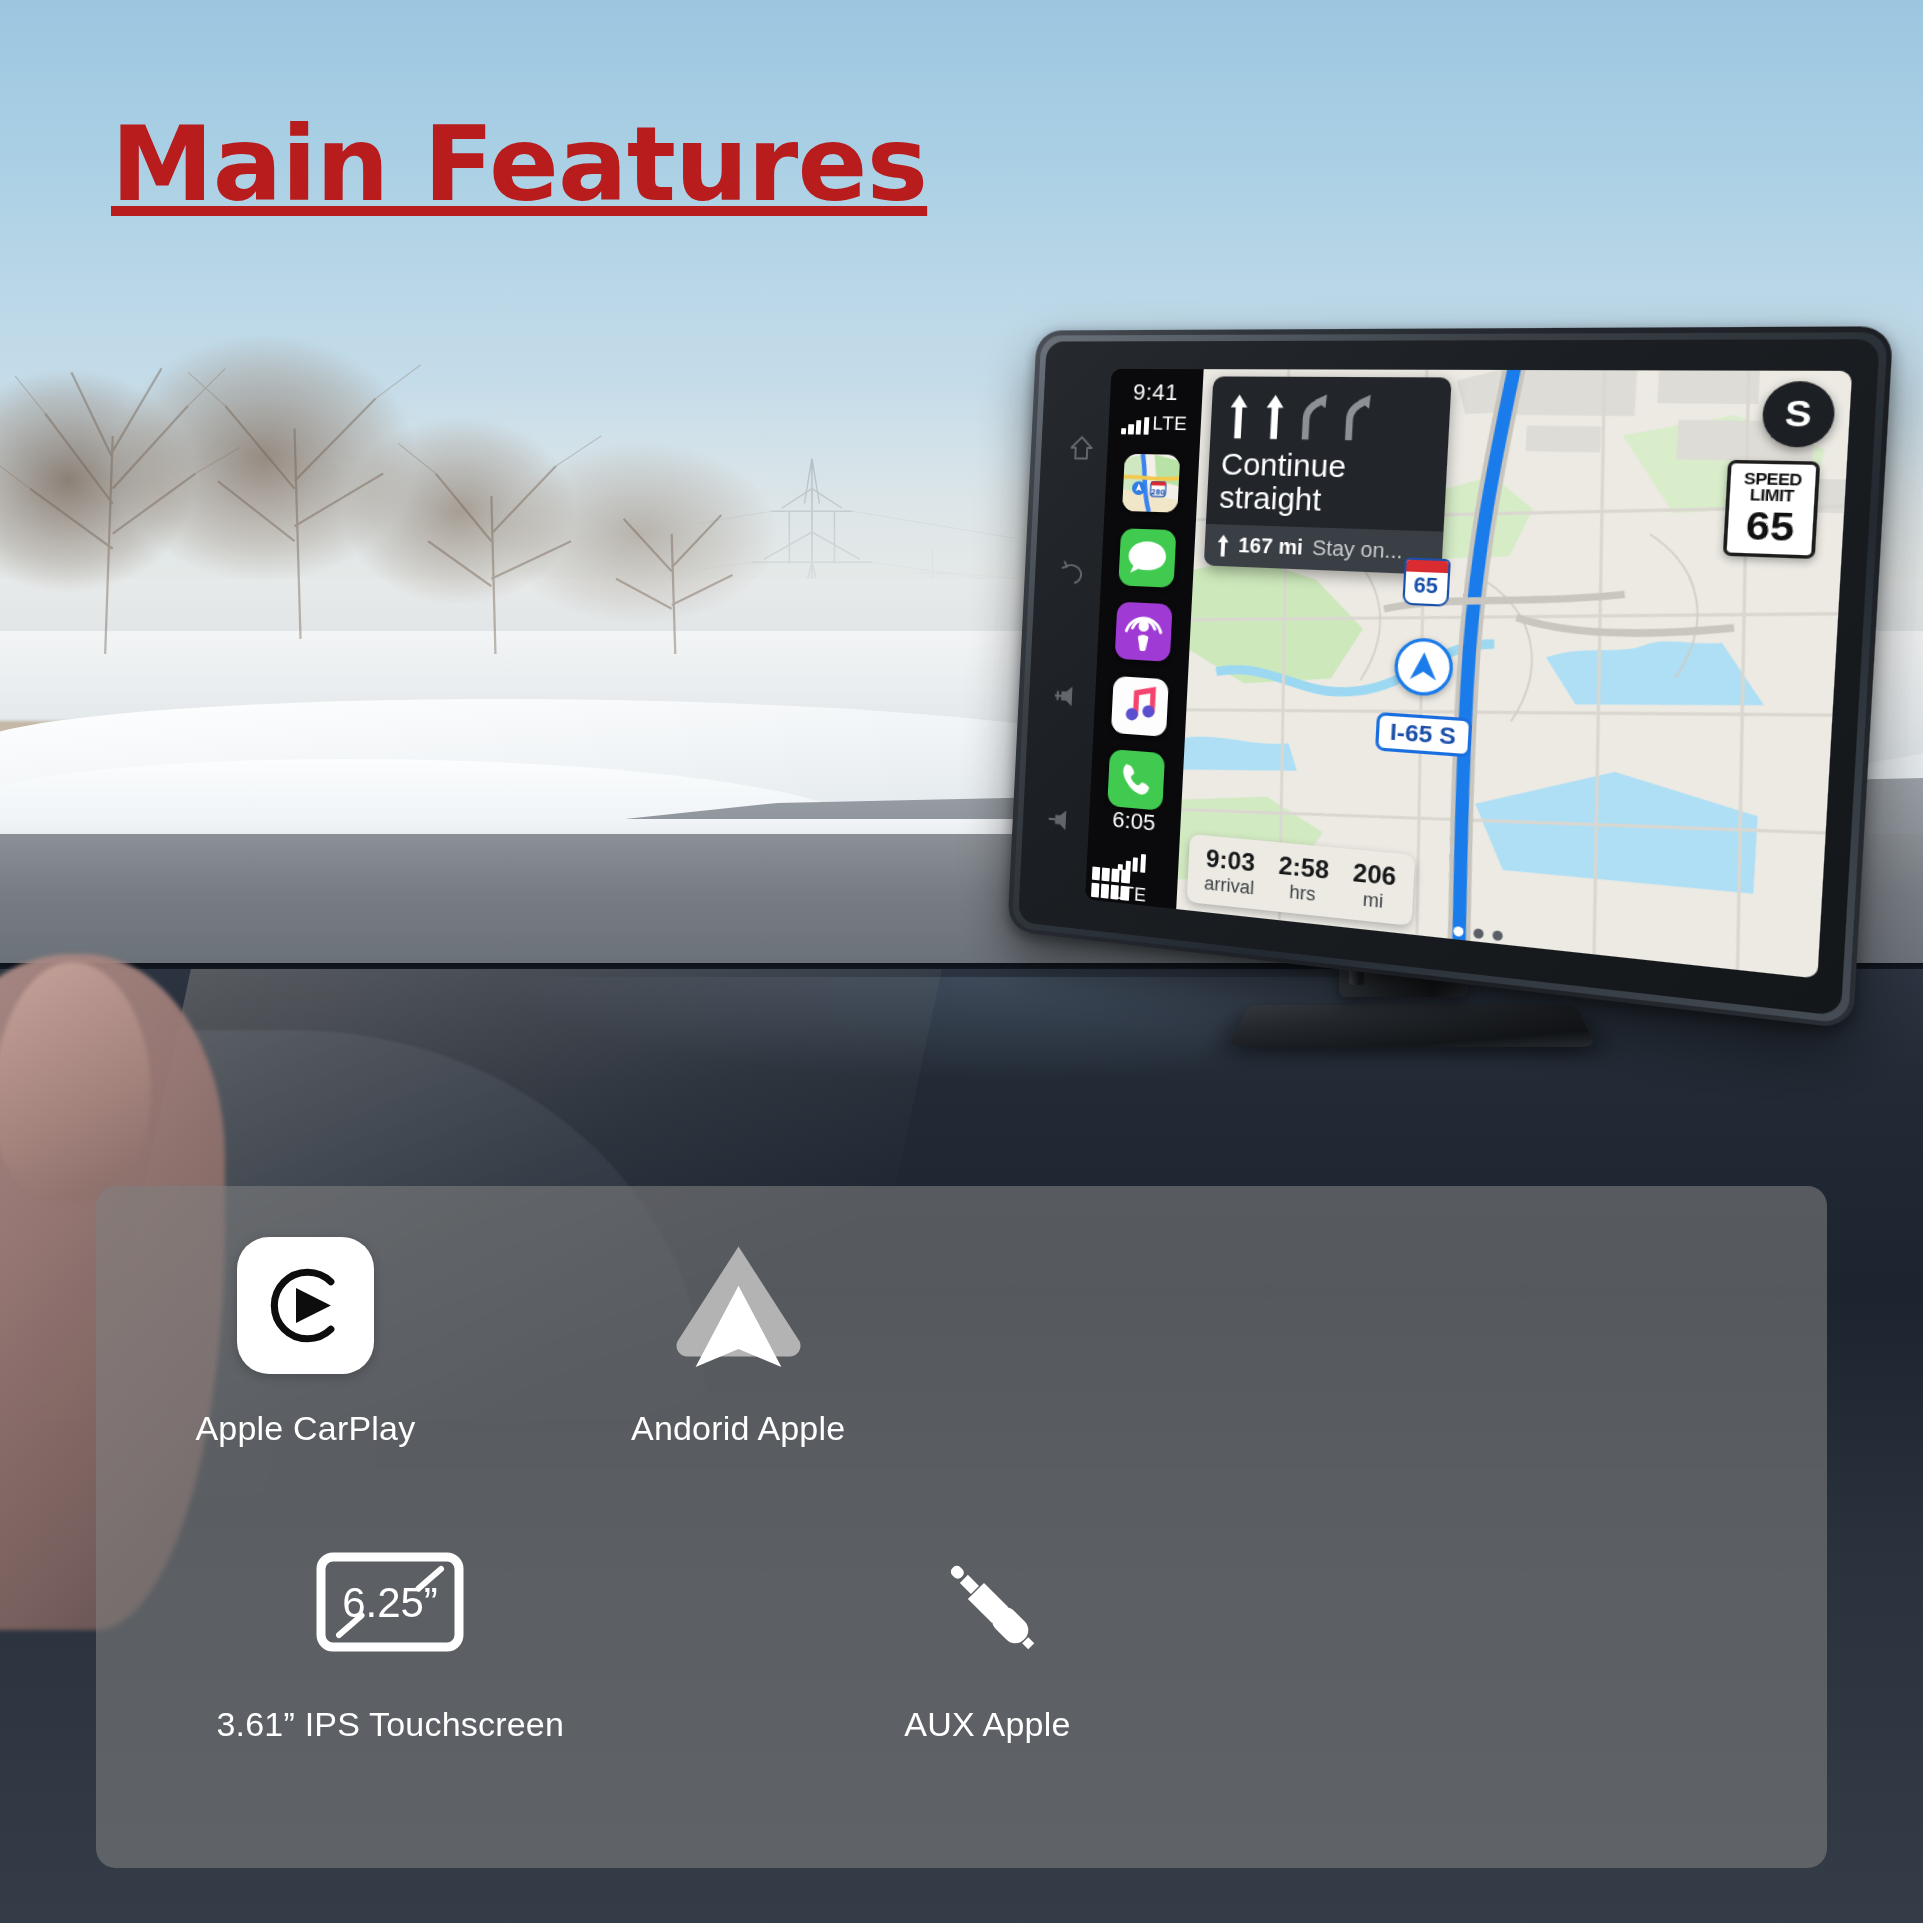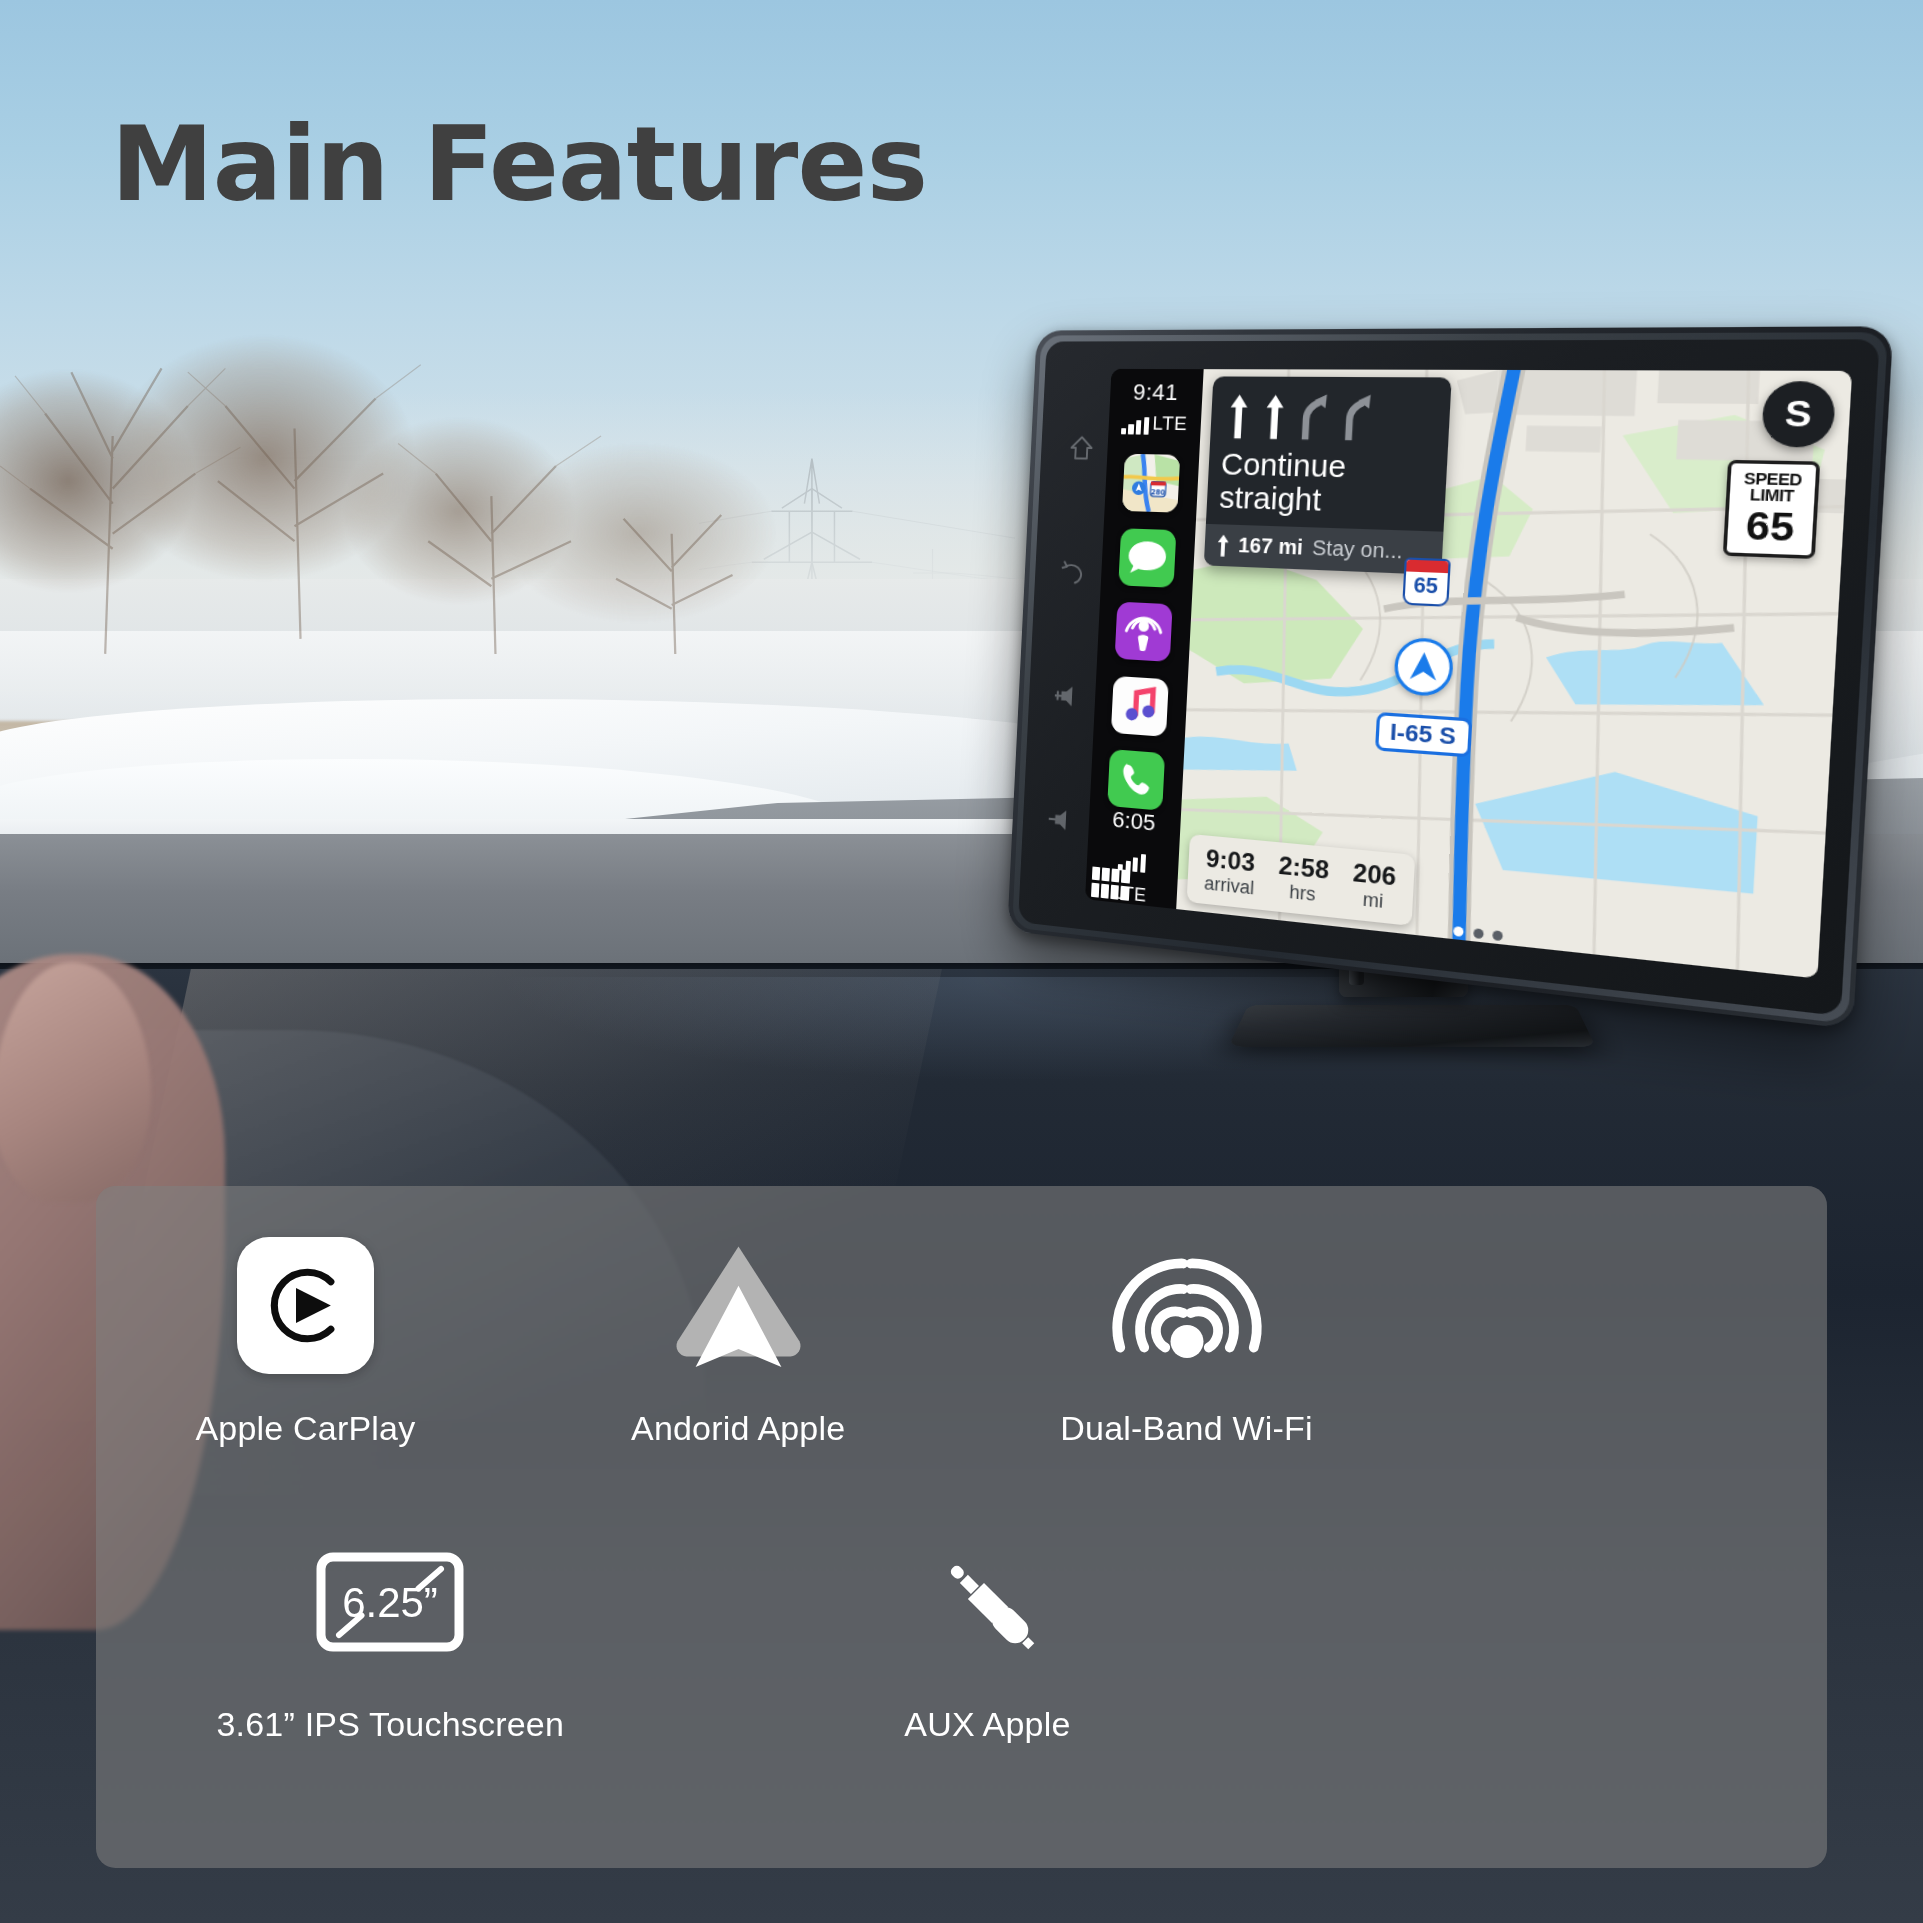--- a/index.html
+++ b/index.html
@@ -114,23 +114,24 @@
   .dash-panel {
     position:absolute; left:-45px; top:1030px; width:751px; height:391px;
     background:linear-gradient(160deg,#39424e 0%,#2d3642 45%,#232b36 100%);
     border-radius:0 55% 0 0 / 0 95% 0 0;
     filter:blur(0.8px);
   }
 
   
   .title {
     position:absolute; left:111px; top:113px;
-    font-size:103px; font-weight:bold; color:#404040;
+    font-size:103px; font-weight:bold; color:#b91c1c;
     letter-spacing:-0.8px; line-height:1;
     font-family:"DejaVu Sans", sans-serif;
+    text-decoration:underline;
   }
 
   
   .device-wrap { position:absolute; left:999px; top:316px; width:827px; height:736px; }
   .device {
     position:absolute; left:22.5px; top:15px; width:774px; height:601px;
     transform:perspective(1804px) rotateY(-20deg) rotateZ(3.0deg);
     transform-origin:left center;
   }
   .dev-shell {
@@ -655,36 +656,20 @@
     <div class="fitem" style="width:25.8%">
       <div class="ficon">
         <svg viewBox="0 0 190 170" style="width:143px;height:128px">
           <path d="M95 6 L176 132 A14 14 0 0 1 164 152 L26 152 A14 14 0 0 1 14 132 Z" fill="#b3b3b3"></path>
           <path d="M95 58 L152 166 L95 142 L38 166 Z" fill="#ffffff"></path>
         </svg>
       </div>
       <div class="flabel">Andorid Apple</div>
     </div>
 
-    <div class="fitem" style="width:26%">
-      <div class="ficon">
-        <svg viewBox="0 0 210 140" style="width:158px;height:105px">
-          <g stroke="#ffffff" fill="none" stroke-width="13" stroke-linecap="round">
-            <path d="M100 14 A86 86 0 0 0 16 126"></path>
-            <path d="M100 48 A54 54 0 0 0 48 126"></path>
-            <path d="M100 80 A26 26 0 0 0 76 126"></path>
-            <path d="M110 14 A86 86 0 0 1 194 126"></path>
-            <path d="M110 48 A54 54 0 0 1 162 126"></path>
-            <path d="M110 80 A26 26 0 0 1 134 126"></path>
-          </g>
-          <circle cx="105" cy="118" r="22" fill="#ffffff"></circle>
-        </svg>
-      </div>
-      <div class="flabel">Dual-Band Wi-Fi</div>
-    </div>
 
   </div>
 
   <div class="frow frow2">
 
     <div class="fitem" style="width:34%">
       <div class="ficon">
         <svg viewBox="0 0 200 136" style="width:150px;height:102px">
           <rect x="8" y="8" width="184" height="120" rx="16" ry="16" fill="none" stroke="#ffffff" stroke-width="12"></rect>
           <path d="M32 112 L62 86" stroke="#ffffff" stroke-width="8" stroke-linecap="round"></path>

